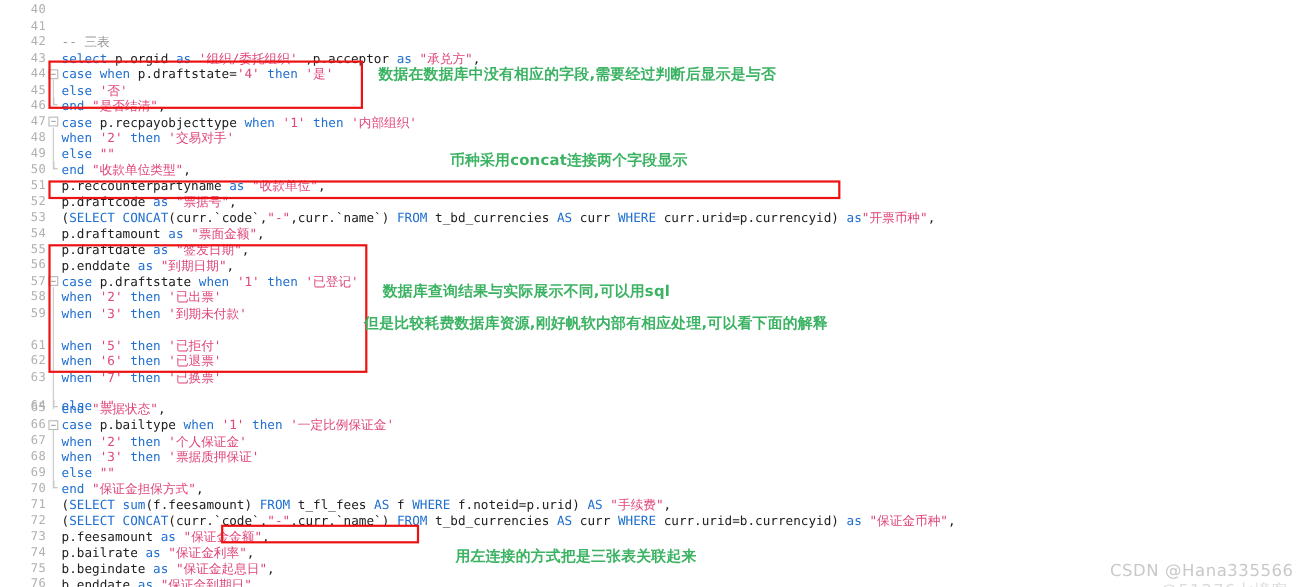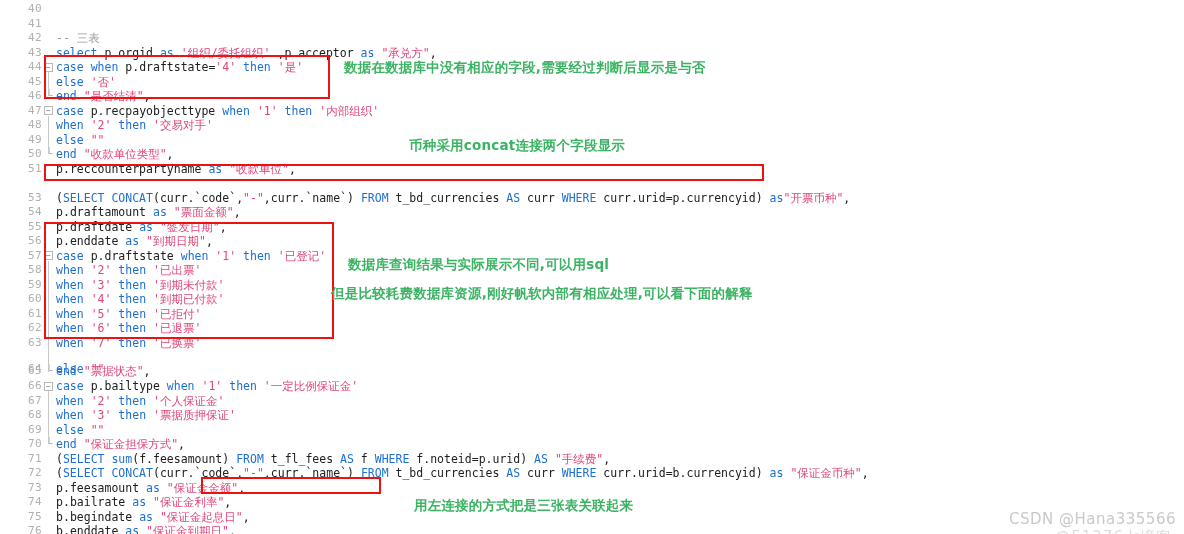--- a/index.html
+++ b/index.html
@@ -134,28 +134,28 @@
       <div class="code-row" style="position: absolute; left: 0px; top: 31px; width: 1184px;"><div class="gutter-num">42</div><div class="code-text"><span class="cmt">-- 三表</span></div></div>
       <div class="code-row" style="position: absolute; left: 0px; top: 45.5px; width: 1184px;"><div class="gutter-num">43</div><div class="code-text"><span class="kw">select</span><span class="pln"> </span><span class="pln">p</span><span class="pln">.</span><span class="pln">orgid</span><span class="pln"> </span><span class="kw">as</span><span class="pln"> </span><span class="str">'组织/委托组织'</span><span class="pln"> </span><span class="pln">,</span><span class="pln">p</span><span class="pln">.</span><span class="pln">acceptor</span><span class="pln"> </span><span class="kw">as</span><span class="pln"> </span><span class="dstr">"承兑方"</span><span class="pln">,</span></div></div>
       <div class="code-row" style="position: absolute; left: 0px; top: 60px; width: 1184px;"><div class="gutter-num">44</div><div class="fold">−</div><div class="code-text"><span class="kw">case</span><span class="pln"> </span><span class="kw">when</span><span class="pln"> </span><span class="pln">p</span><span class="pln">.</span><span class="pln">draftstate</span><span class="pln">=</span><span class="str">'4'</span><span class="pln"> </span><span class="kw">then</span><span class="pln"> </span><span class="str">'是'</span></div></div>
       <div class="code-row" style="position: absolute; left: 0px; top: 74.5px; width: 1184px;"><div class="gutter-num">45</div><div class="code-text"><span class="kw">else</span><span class="pln"> </span><span class="str">'否'</span></div></div>
       <div class="code-row" style="position: absolute; left: 0px; top: 89px; width: 1184px;"><div class="gutter-num">46</div><div class="fold end-mark">└</div><div class="code-text"><span class="kw">end</span><span class="pln"> </span><span class="dstr">"是否结清"</span><span class="pln">,</span></div></div>
       <div class="code-row" style="position: absolute; left: 0px; top: 103.5px; width: 1184px;"><div class="gutter-num">47</div><div class="fold">−</div><div class="code-text"><span class="kw">case</span><span class="pln"> </span><span class="pln">p</span><span class="pln">.</span><span class="pln">recpayobjecttype</span><span class="pln"> </span><span class="kw">when</span><span class="pln"> </span><span class="str">'1'</span><span class="pln"> </span><span class="kw">then</span><span class="pln"> </span><span class="str">'内部组织'</span></div></div>
       <div class="code-row" style="position: absolute; left: 0px; top: 118px; width: 1184px;"><div class="gutter-num">48</div><div class="code-text"><span class="kw">when</span><span class="pln"> </span><span class="str">'2'</span><span class="pln"> </span><span class="kw">then</span><span class="pln"> </span><span class="str">'交易对手'</span></div></div>
       <div class="code-row" style="position: absolute; left: 0px; top: 132.5px; width: 1184px;"><div class="gutter-num">49</div><div class="code-text"><span class="kw">else</span><span class="pln"> </span><span class="dstr">""</span></div></div>
       <div class="code-row" style="position: absolute; left: 0px; top: 147px; width: 1184px;"><div class="gutter-num">50</div><div class="fold end-mark">└</div><div class="code-text"><span class="kw">end</span><span class="pln"> </span><span class="dstr">"收款单位类型"</span><span class="pln">,</span></div></div>
       <div class="code-row" style="position: absolute; left: 0px; top: 161.5px; width: 1184px;"><div class="gutter-num">51</div><div class="code-text"><span class="pln">p</span><span class="pln">.</span><span class="pln">reccounterpartyname</span><span class="pln"> </span><span class="kw">as</span><span class="pln"> </span><span class="dstr">"收款单位"</span><span class="pln">,</span></div></div>
+      <div class="code-row" style="position: absolute; left: 0px; top: 176px; width: 1184px;"><div class="gutter-num">52</div><div class="code-text"><span class="pln">p</span><span class="pln">.</span><span class="pln">draftcode</span><span class="pln"> </span><span class="kw">as</span><span class="pln"> </span><span class="dstr">"票据号"</span><span class="pln">,</span></div></div>
       <div class="code-row" style="position: absolute; left: 0px; top: 190.5px; width: 1184px;"><div class="gutter-num">53</div><div class="code-text"><span class="pln">(</span><span class="kw">SELECT</span><span class="pln"> </span><span class="kw">CONCAT</span><span class="pln">(</span><span class="pln">curr</span><span class="pln">.</span><span class="pln">`</span><span class="pln">code</span><span class="pln">`</span><span class="pln">,</span><span class="dstr">"-"</span><span class="pln">,</span><span class="pln">curr</span><span class="pln">.</span><span class="pln">`</span><span class="pln">name</span><span class="pln">`</span><span class="pln">)</span><span class="pln"> </span><span class="kw">FROM</span><span class="pln"> </span><span class="pln">t_bd_currencies</span><span class="pln"> </span><span class="kw">AS</span><span class="pln"> </span><span class="pln">curr</span><span class="pln"> </span><span class="kw">WHERE</span><span class="pln"> </span><span class="pln">curr</span><span class="pln">.</span><span class="pln">urid</span><span class="pln">=</span><span class="pln">p</span><span class="pln">.</span><span class="pln">currencyid</span><span class="pln">)</span><span class="pln"> </span><span class="kw">as</span><span class="dstr">"开票币种"</span><span class="pln">,</span></div></div>
       <div class="code-row" style="position: absolute; left: 0px; top: 205px; width: 1184px;"><div class="gutter-num">54</div><div class="code-text"><span class="pln">p</span><span class="pln">.</span><span class="pln">draftamount</span><span class="pln"> </span><span class="kw">as</span><span class="pln"> </span><span class="dstr">"票面金额"</span><span class="pln">,</span></div></div>
       <div class="code-row" style="position: absolute; left: 0px; top: 219.5px; width: 1184px;"><div class="gutter-num">55</div><div class="code-text"><span class="pln">p</span><span class="pln">.</span><span class="pln">draftdate</span><span class="pln"> </span><span class="kw">as</span><span class="pln"> </span><span class="dstr">"签发日期"</span><span class="pln">,</span></div></div>
       <div class="code-row" style="position: absolute; left: 0px; top: 234px; width: 1184px;"><div class="gutter-num">56</div><div class="code-text"><span class="pln">p</span><span class="pln">.</span><span class="pln">enddate</span><span class="pln"> </span><span class="kw">as</span><span class="pln"> </span><span class="dstr">"到期日期"</span><span class="pln">,</span></div></div>
       <div class="code-row" style="position: absolute; left: 0px; top: 248.5px; width: 1184px;"><div class="gutter-num">57</div><div class="fold">−</div><div class="code-text"><span class="kw">case</span><span class="pln"> </span><span class="pln">p</span><span class="pln">.</span><span class="pln">draftstate</span><span class="pln"> </span><span class="kw">when</span><span class="pln"> </span><span class="str">'1'</span><span class="pln"> </span><span class="kw">then</span><span class="pln"> </span><span class="str">'已登记'</span></div></div>
       <div class="code-row" style="position: absolute; left: 0px; top: 263px; width: 1172px;"><div class="gutter-num">58</div><div class="code-text"><span class="kw">when</span><span class="pln"> </span><span class="str">'2'</span><span class="pln"> </span><span class="kw">then</span><span class="pln"> </span><span class="str">'已出票'</span></div></div>
       <div class="code-row" style="position: absolute; left: 0px; top: 277.5px; width: 1184px;"><div class="gutter-num">59</div><div class="code-text"><span class="kw">when</span><span class="pln"> </span><span class="str">'3'</span><span class="pln"> </span><span class="kw">then</span><span class="pln"> </span><span class="str">'到期未付款'</span></div></div>
-      <div class="code-row" style="position: absolute; left: 0px; top: 292px; width: 1184px;"><div class="gutter-num">60</div><div class="code-text"><span class="kw">when</span><span class="pln"> </span><span class="str">'4'</span><span class="pln"> </span><span class="kw">then</span><span class="pln"> </span><span class="str">'到期已付款'</span></div></div>
       <div class="code-row" style="position: absolute; left: 0px; top: 306.5px; width: 1184px;"><div class="gutter-num">61</div><div class="code-text"><span class="kw">when</span><span class="pln"> </span><span class="str">'5'</span><span class="pln"> </span><span class="kw">then</span><span class="pln"> </span><span class="str">'已拒付'</span></div></div>
       <div class="code-row" style="position: absolute; left: 0px; top: 321px; width: 1184px;"><div class="gutter-num">62</div><div class="code-text"><span class="kw">when</span><span class="pln"> </span><span class="str">'6'</span><span class="pln"> </span><span class="kw">then</span><span class="pln"> </span><span class="str">'已退票'</span></div></div>
       <div class="code-row" style="position: absolute; left: 0px; top: 335.5px; width: 1184px;"><div class="gutter-num">63</div><div class="code-text"><span class="kw">when</span><span class="pln"> </span><span class="str">'7'</span><span class="pln"> </span><span class="kw">then</span><span class="pln"> </span><span class="str">'已换票'</span></div></div>
       <div class="code-row" style="position: absolute; left: 0px; top: 350px; width: 1184px; margin-top: 12px;"><div class="gutter-num">64</div><div class="code-text"><span class="kw">else</span><span class="pln"> </span><span class="dstr">""</span></div></div>
       <div class="code-row" style="position: absolute; left: 0px; top: 364px; width: 1184px;"><div class="gutter-num">65</div><div class="fold end-mark">└</div><div class="code-text"><span class="kw">end</span><span class="pln"> </span><span class="dstr">"票据状态"</span><span class="pln">,</span></div></div>
       <div class="code-row" style="position: absolute; left: 0px; top: 379px; width: 1184px;"><div class="gutter-num">66</div><div class="fold">−</div><div class="code-text"><span class="kw">case</span><span class="pln"> </span><span class="pln">p</span><span class="pln">.</span><span class="pln">bailtype</span><span class="pln"> </span><span class="kw">when</span><span class="pln"> </span><span class="str">'1'</span><span class="pln"> </span><span class="kw">then</span><span class="pln"> </span><span class="str">'一定比例保证金'</span></div></div>
       <div class="code-row" style="position: absolute; left: 0px; top: 393.5px; width: 1184px;"><div class="gutter-num">67</div><div class="code-text"><span class="kw">when</span><span class="pln"> </span><span class="str">'2'</span><span class="pln"> </span><span class="kw">then</span><span class="pln"> </span><span class="str">'个人保证金'</span></div></div>
       <div class="code-row" style="position: absolute; left: 0px; top: 408px; width: 1184px;"><div class="gutter-num">68</div><div class="code-text"><span class="kw">when</span><span class="pln"> </span><span class="str">'3'</span><span class="pln"> </span><span class="kw">then</span><span class="pln"> </span><span class="str">'票据质押保证'</span></div></div>
       <div class="code-row" style="position: absolute; left: 0px; top: 422.5px; width: 1184px;"><div class="gutter-num">69</div><div class="code-text"><span class="kw">else</span><span class="pln"> </span><span class="dstr">""</span></div></div>
       <div class="code-row" style="position: absolute; left: 0px; top: 437px; width: 1184px;"><div class="gutter-num">70</div><div class="fold end-mark">└</div><div class="code-text"><span class="kw">end</span><span class="pln"> </span><span class="dstr">"保证金担保方式"</span><span class="pln">,</span></div></div>

